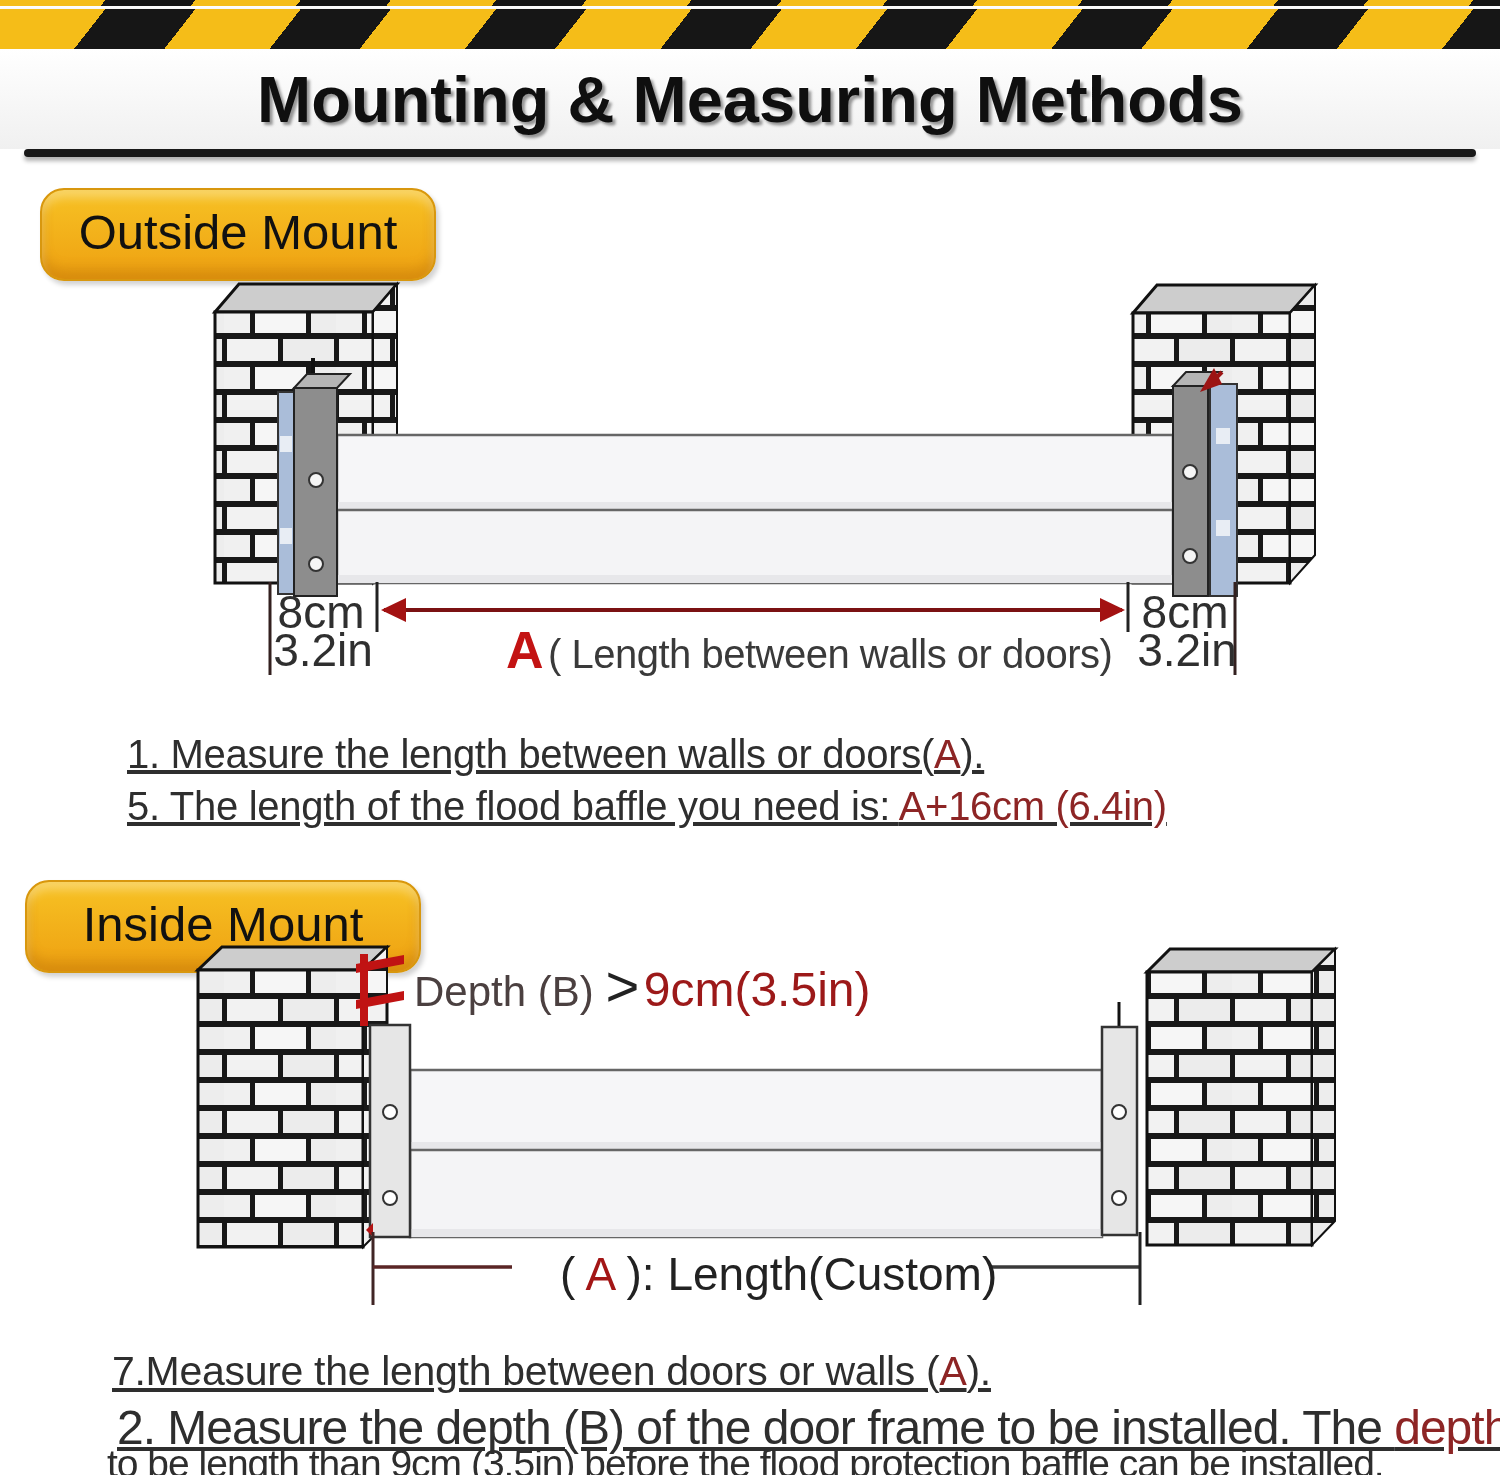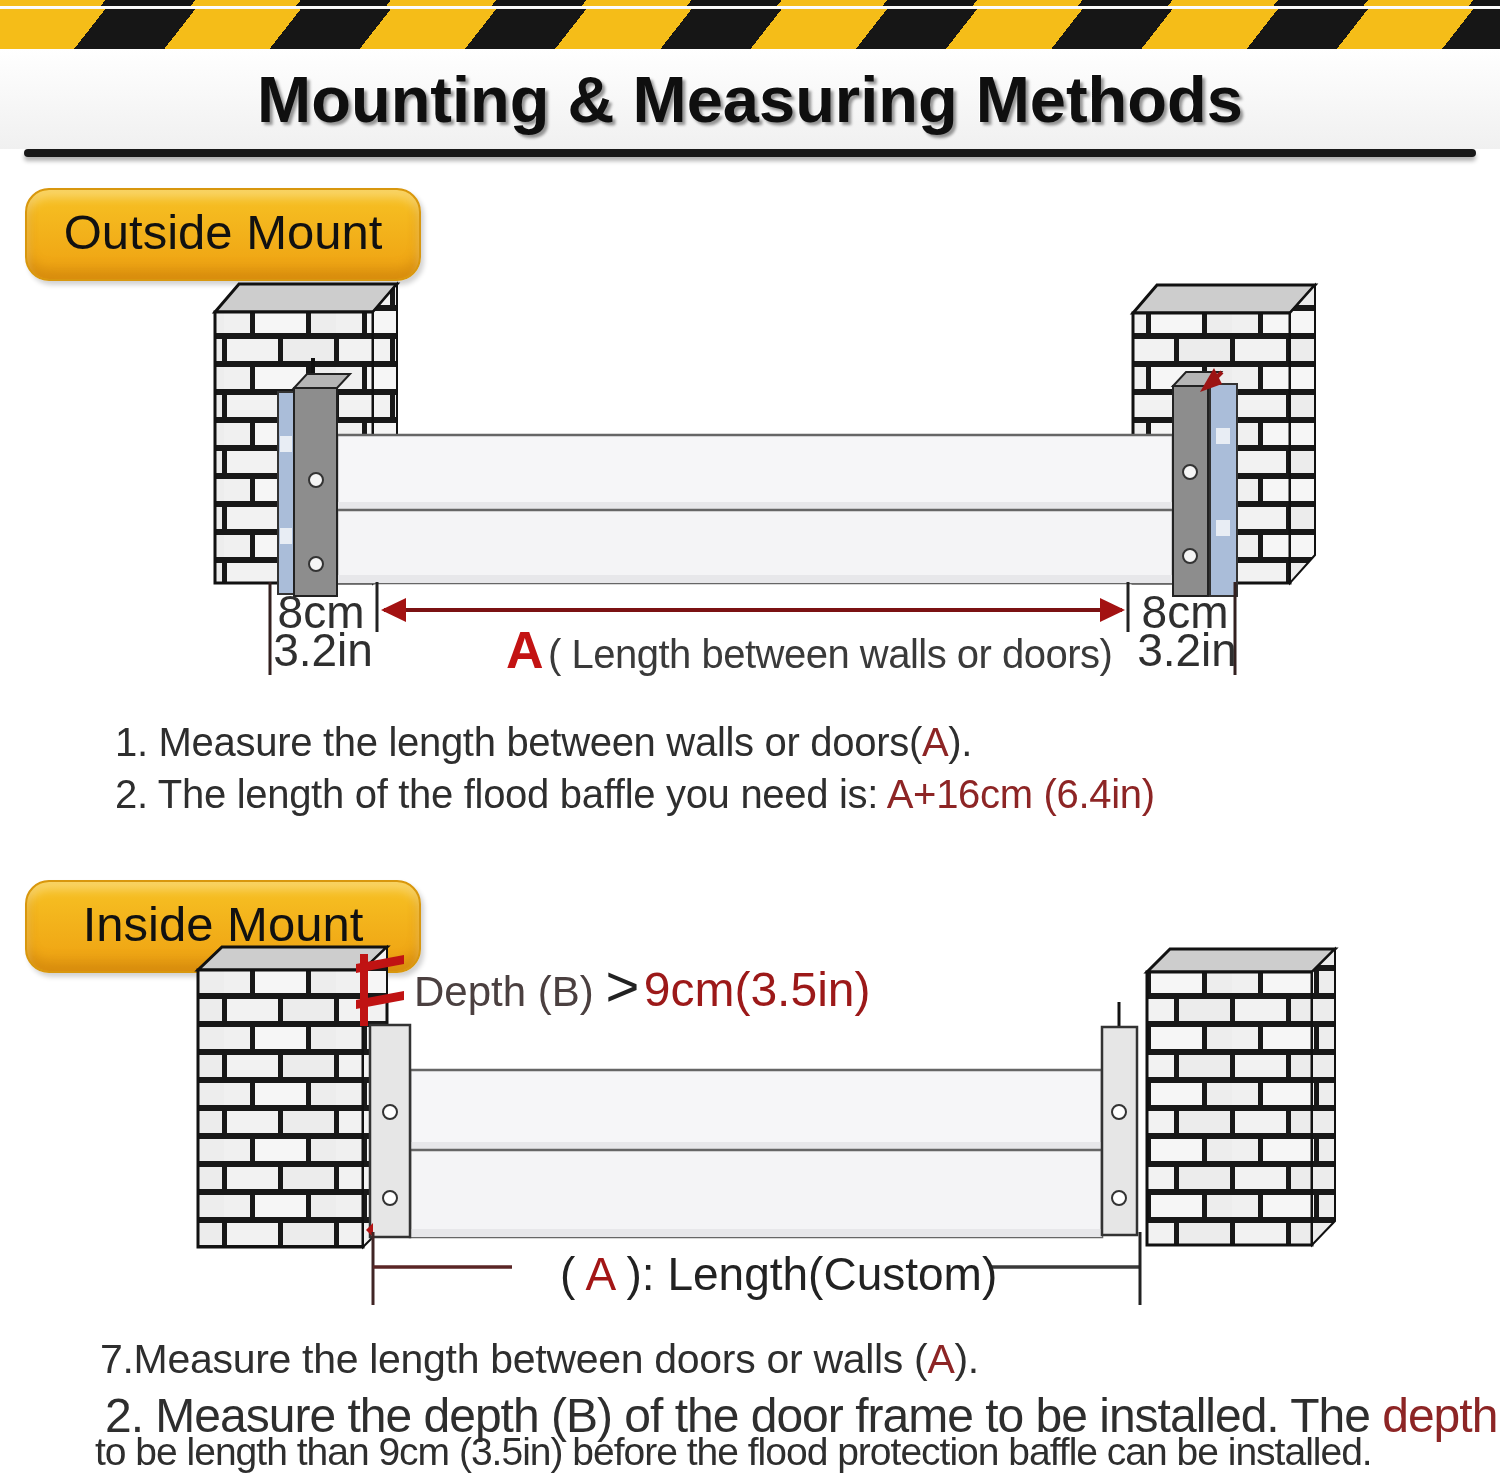--- a/index.html
+++ b/index.html
@@ -21,32 +21,32 @@
   .title-rule{position:absolute;left:24px;top:149px;width:1452px;height:8px;background:#191919;
               border-radius:4px;box-shadow:0 4px 4px rgba(0,0,0,0.30);}
 
   
   .badge{position:absolute;left:25px;width:392px;height:89px;border-radius:24px;
          background:linear-gradient(#f7c224,#eea011);border:2px solid #d8970e;
          box-shadow:inset 0 8px 10px rgba(255,255,255,0.30), inset 0 -10px 12px rgba(150,85,0,0.25),
                     3px 4px 5px rgba(0,0,0,0.18);
          text-align:center;}
   .badge span{display:inline-block;line-height:85px;font-size:49px;color:#111;}
-  .badge-outside{top:188px;}
+  .badge-outside{top:188px;margin-left:15px;}
   .badge-inside{top:880px;}
 
   
   .diagram{position:absolute;left:0;display:block;}
   .diagram-outside{top:280px;}
   .diagram-inside{top:940px;}
   .svgtext{font-family:"Liberation Sans",sans-serif;}
 
   
-  .step{position:absolute;margin:0;font-size:40px;color:#2e2e2e;white-space:nowrap;
-        letter-spacing:-0.3px;}
+  .step{position:absolute;margin:12px;font-size:40px;color:#2e2e2e;white-space:nowrap;
+        letter-spacing:-0.3px;text-decoration:underline;}
   .step .red{color:#8d2525;}
   .s1{left:115px;top:720px;}
   .s2{left:115px;top:772px;}
   .b1{left:100px;top:1336px;font-size:41px;}
   .b2{left:105px;top:1388px;font-size:48px;letter-spacing:-1px;}
   .b3{left:95px;top:1430px;font-size:39px;letter-spacing:-1px;}
 </style>
 </head>
 <body>
 
@@ -138,21 +138,21 @@
 
       <text class="svgtext" x="506" y="388">
         <tspan font-size="52" font-weight="bold" fill="#c31313">A</tspan>
         <tspan font-size="40" letter-spacing="-0.5" fill="#3a3a3a">( Length between walls or doors)</tspan>
       </text>
     </g>
   </svg>
 
   <div>
     <p class="step s1"><span>1. Measure the length between walls or doors(</span><span class="red">A</span><span>).</span></p>
-    <p class="step s2"><span>2. The length of the flood baffle you need is: </span><span class="red">A+16cm (6.4in)</span><span></span></p>
+    <p class="step s2"><span>5. The length of the flood baffle you need is: </span><span class="red">A+16cm (6.4in)</span><span></span></p>
   </div>
 
   <div class="badge badge-inside">
     <span>Inside Mount</span>
   </div>
 
   <svg class="diagram diagram-inside" width="1500" height="390" viewBox="0 0 1500 390">
 
     <g>
       <polygon points="198,30 363,30 387,7 222,7" fill="#cdcdcd" stroke="#111" stroke-width="3"></polygon>

